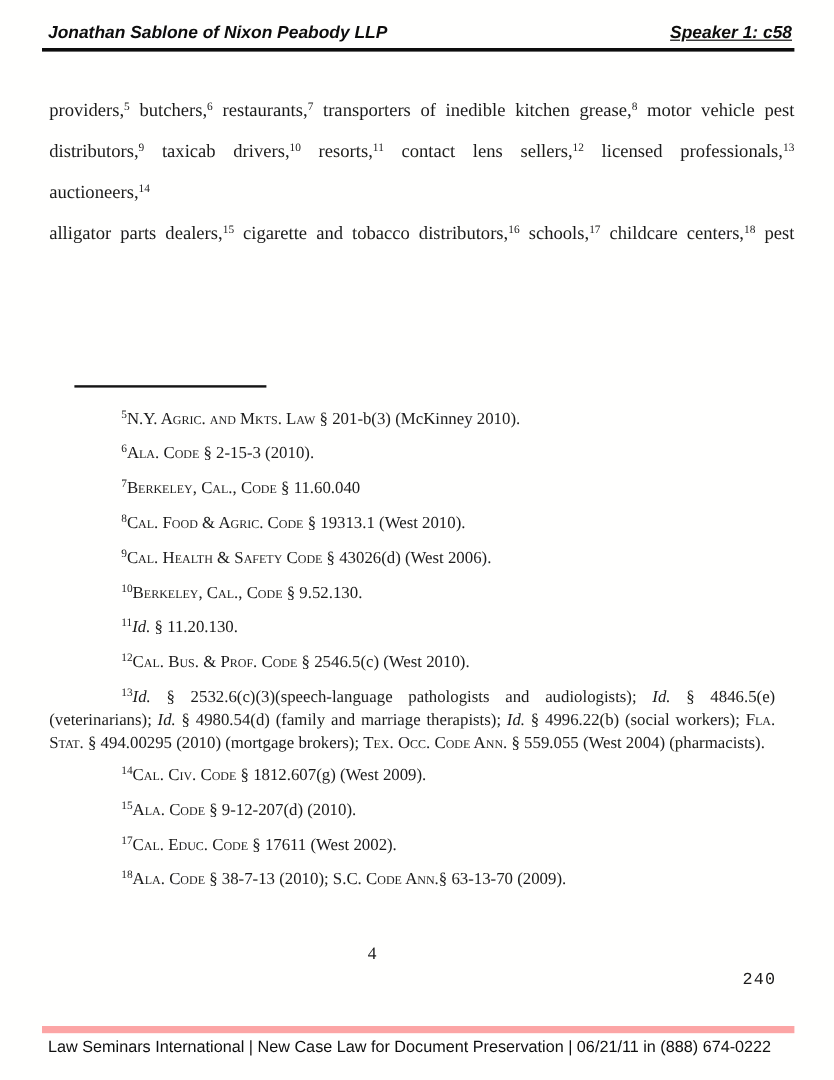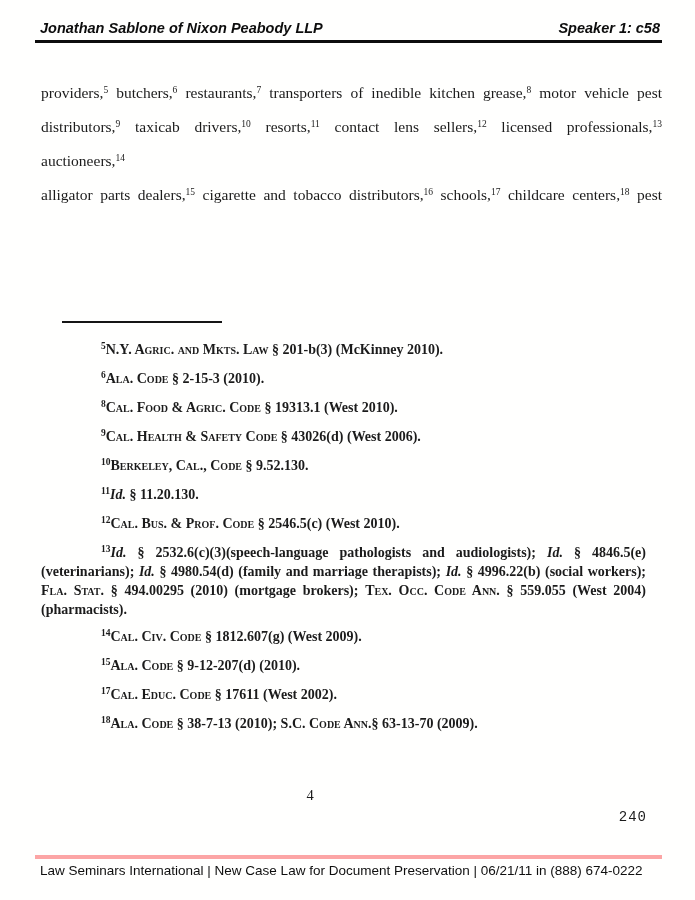--- a/index.html
+++ b/index.html
@@ -10,60 +10,60 @@
   }
   
   .header{
     position:absolute;top:20px;left:35px;width:627px;
     display:flex;justify-content:space-between;align-items:flex-start;
     border-bottom:3px solid #0d0d0d;padding-bottom:4px;
     font-family:"Liberation Sans",sans-serif;font-weight:bold;font-style:italic;
     font-size:14.5px;color:#0d0d0d;
   }
   .header .h-left{padding-left:5px;}
-  .header .h-right{padding-right:2px;}
+  .header .h-right{padding-right:2px;text-decoration:underline;}
   
   .body-text{
     position:absolute;top:76px;left:41px;width:621px;
     font-size:15.5px;line-height:34px;
   }
   .body-line{text-align:justify;text-align-last:justify;white-space:normal;}
   sup.ref{
     font-size:9.5px;line-height:0;position:relative;top:-0.5em;vertical-align:baseline;
   }
   
   .fn-sep{
     position:absolute;top:321px;left:62px;width:160px;height:0;
     border-top:2px solid #151515;
   }
   .footnotes{
     position:absolute;top:320px;left:41px;width:621px;font-size:14px;
   }
   .footnote{
-    text-indent:60px;line-height:20px;margin:0 16px 9px 0;text-align:left;font-weight:bold;
+    text-indent:60px;line-height:20px;margin:0 16px 9px 0;text-align:left;
   }
   .footnote.fn-justify{
     text-align:justify;line-height:19px;margin-bottom:8px;
   }
   .footnote:first-child{margin-top:20px;}
   .sc{font-variant:small-caps;}
   .it{font-style:italic;}
   
   .page-number{
     position:absolute;top:787px;left:0;width:620px;text-align:center;
     font-size:14.5px;
   }
   .transcript-number{
     position:absolute;top:799px;right:48px;
     font-family:"Liberation Mono",monospace;font-size:14px;letter-spacing:1px;margin-top:10px;
   }
   
   .footer{
     position:absolute;top:855px;left:35px;width:627px;
-    border-top:4px solid #fca5a5;padding-top:4px;
+    border-top:6px solid #fca5a5;padding-top:4px;
     font-family:"Liberation Sans",sans-serif;font-size:13.5px;color:#0f0f0f;
   }
   .footer .f-text{padding-left:5px;}
 </style>
 </head>
 <body>
 
 <div class="page">
 
   <div class="header">
@@ -75,20 +75,21 @@
     <div class="body-line"><span>providers,</span><sup class="ref">5</sup><span> butchers,</span><sup class="ref">6</sup><span> restaurants,</span><sup class="ref">7</sup><span> transporters of inedible kitchen grease,</span><sup class="ref">8</sup><span> motor vehicle pest</span></div>
     <div class="body-line"><span>distributors,</span><sup class="ref">9</sup><span> taxicab drivers,</span><sup class="ref">10</sup><span> resorts,</span><sup class="ref">11</sup><span> contact lens sellers,</span><sup class="ref">12</sup><span> licensed professionals,</span><sup class="ref">13</sup><span> auctioneers,</span><sup class="ref">14</sup></div>
     <div class="body-line"><span>alligator parts dealers,</span><sup class="ref">15</sup><span> cigarette and tobacco distributors,</span><sup class="ref">16</sup><span> schools,</span><sup class="ref">17</sup><span> childcare centers,</span><sup class="ref">18</sup><span> pest</span></div>
   </div>
 
   <div class="fn-sep"></div>
 
   <div class="footnotes">
       <div class="footnote"><sup class="ref">5</sup><span class="sc">N.Y. Agric. and Mkts. Law</span><span> § 201-b(3) (McKinney 2010).</span></div>
       <div class="footnote"><sup class="ref">6</sup><span class="sc">Ala. Code</span><span> § 2-15-3 (2010).</span></div>
+      <div class="footnote"><sup class="ref">7</sup><span class="sc">Berkeley, Cal., Code</span><span> § 11.60.040</span></div>
       <div class="footnote"><sup class="ref">8</sup><span class="sc">Cal. Food &amp; Agric. Code</span><span> § 19313.1 (West 2010).</span></div>
       <div class="footnote"><sup class="ref">9</sup><span class="sc">Cal. Health &amp; Safety Code</span><span> § 43026(d) (West 2006).</span></div>
       <div class="footnote"><sup class="ref">10</sup><span class="sc">Berkeley, Cal., Code</span><span> § 9.52.130.</span></div>
       <div class="footnote"><sup class="ref">11</sup><span class="it">Id.</span><span> § 11.20.130.</span></div>
       <div class="footnote"><sup class="ref">12</sup><span class="sc">Cal. Bus. &amp; Prof. Code</span><span> § 2546.5(c) (West 2010).</span></div>
       <div class="footnote fn-justify"><sup class="ref">13</sup><span class="it">Id.</span><span> § 2532.6(c)(3)(speech-language pathologists and audiologists); </span><span class="it">Id.</span><span> § 4846.5(e) (veterinarians); </span><span class="it">Id.</span><span> § 4980.54(d) (family and marriage therapists); </span><span class="it">Id.</span><span> § 4996.22(b) (social workers); </span><span class="sc">Fla. Stat.</span><span> § 494.00295 (2010) (mortgage brokers); </span><span class="sc">Tex. Occ. Code Ann.</span><span> § 559.055 (West 2004) (pharmacists).</span></div>
       <div class="footnote"><sup class="ref">14</sup><span class="sc">Cal. Civ. Code</span><span> § 1812.607(g) (West 2009).</span></div>
       <div class="footnote"><sup class="ref">15</sup><span class="sc">Ala. Code</span><span> § 9-12-207(d) (2010).</span></div>
       <div class="footnote"><sup class="ref">17</sup><span class="sc">Cal. Educ. Code</span><span> § 17611 (West 2002).</span></div>
       <div class="footnote"><sup class="ref">18</sup><span class="sc">Ala. Code</span><span> § 38-7-13 (2010); </span><span class="sc">S.C. Code Ann.</span><span>§ 63-13-70 (2009).</span></div>

